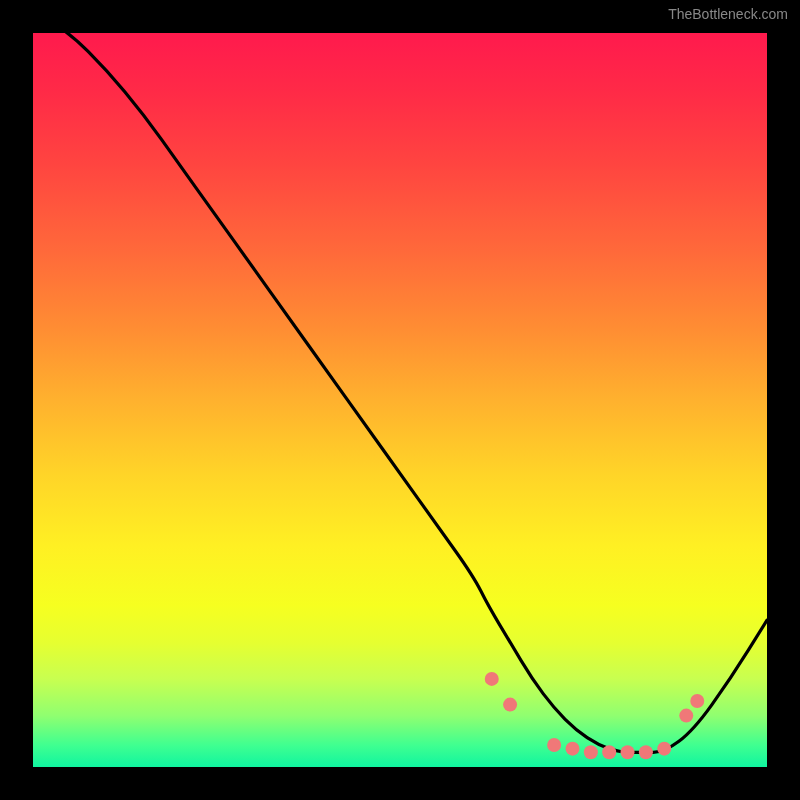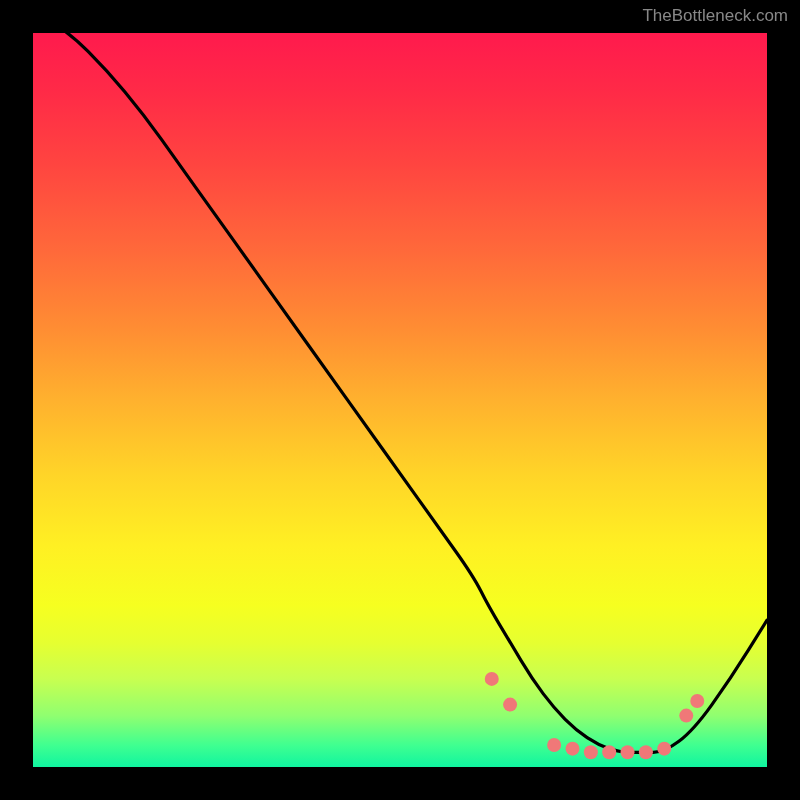--- a/index.html
+++ b/index.html
@@ -9,21 +9,21 @@
     background: #000;
     position: relative;
     font-family: Arial, sans-serif;
     overflow: hidden;
   }
   .attribution {
     position: absolute;
     top: 6px;
     right: 12px;
     color: #888;
-    font-size: 17px;
+    font-size: 14px;
     font-weight: 500;
     z-index: 10;
   }
   .plot-area {
     position: absolute;
     left: 33px;
     top: 33px;
     width: 734px;
     height: 734px;
     overflow: hidden;

